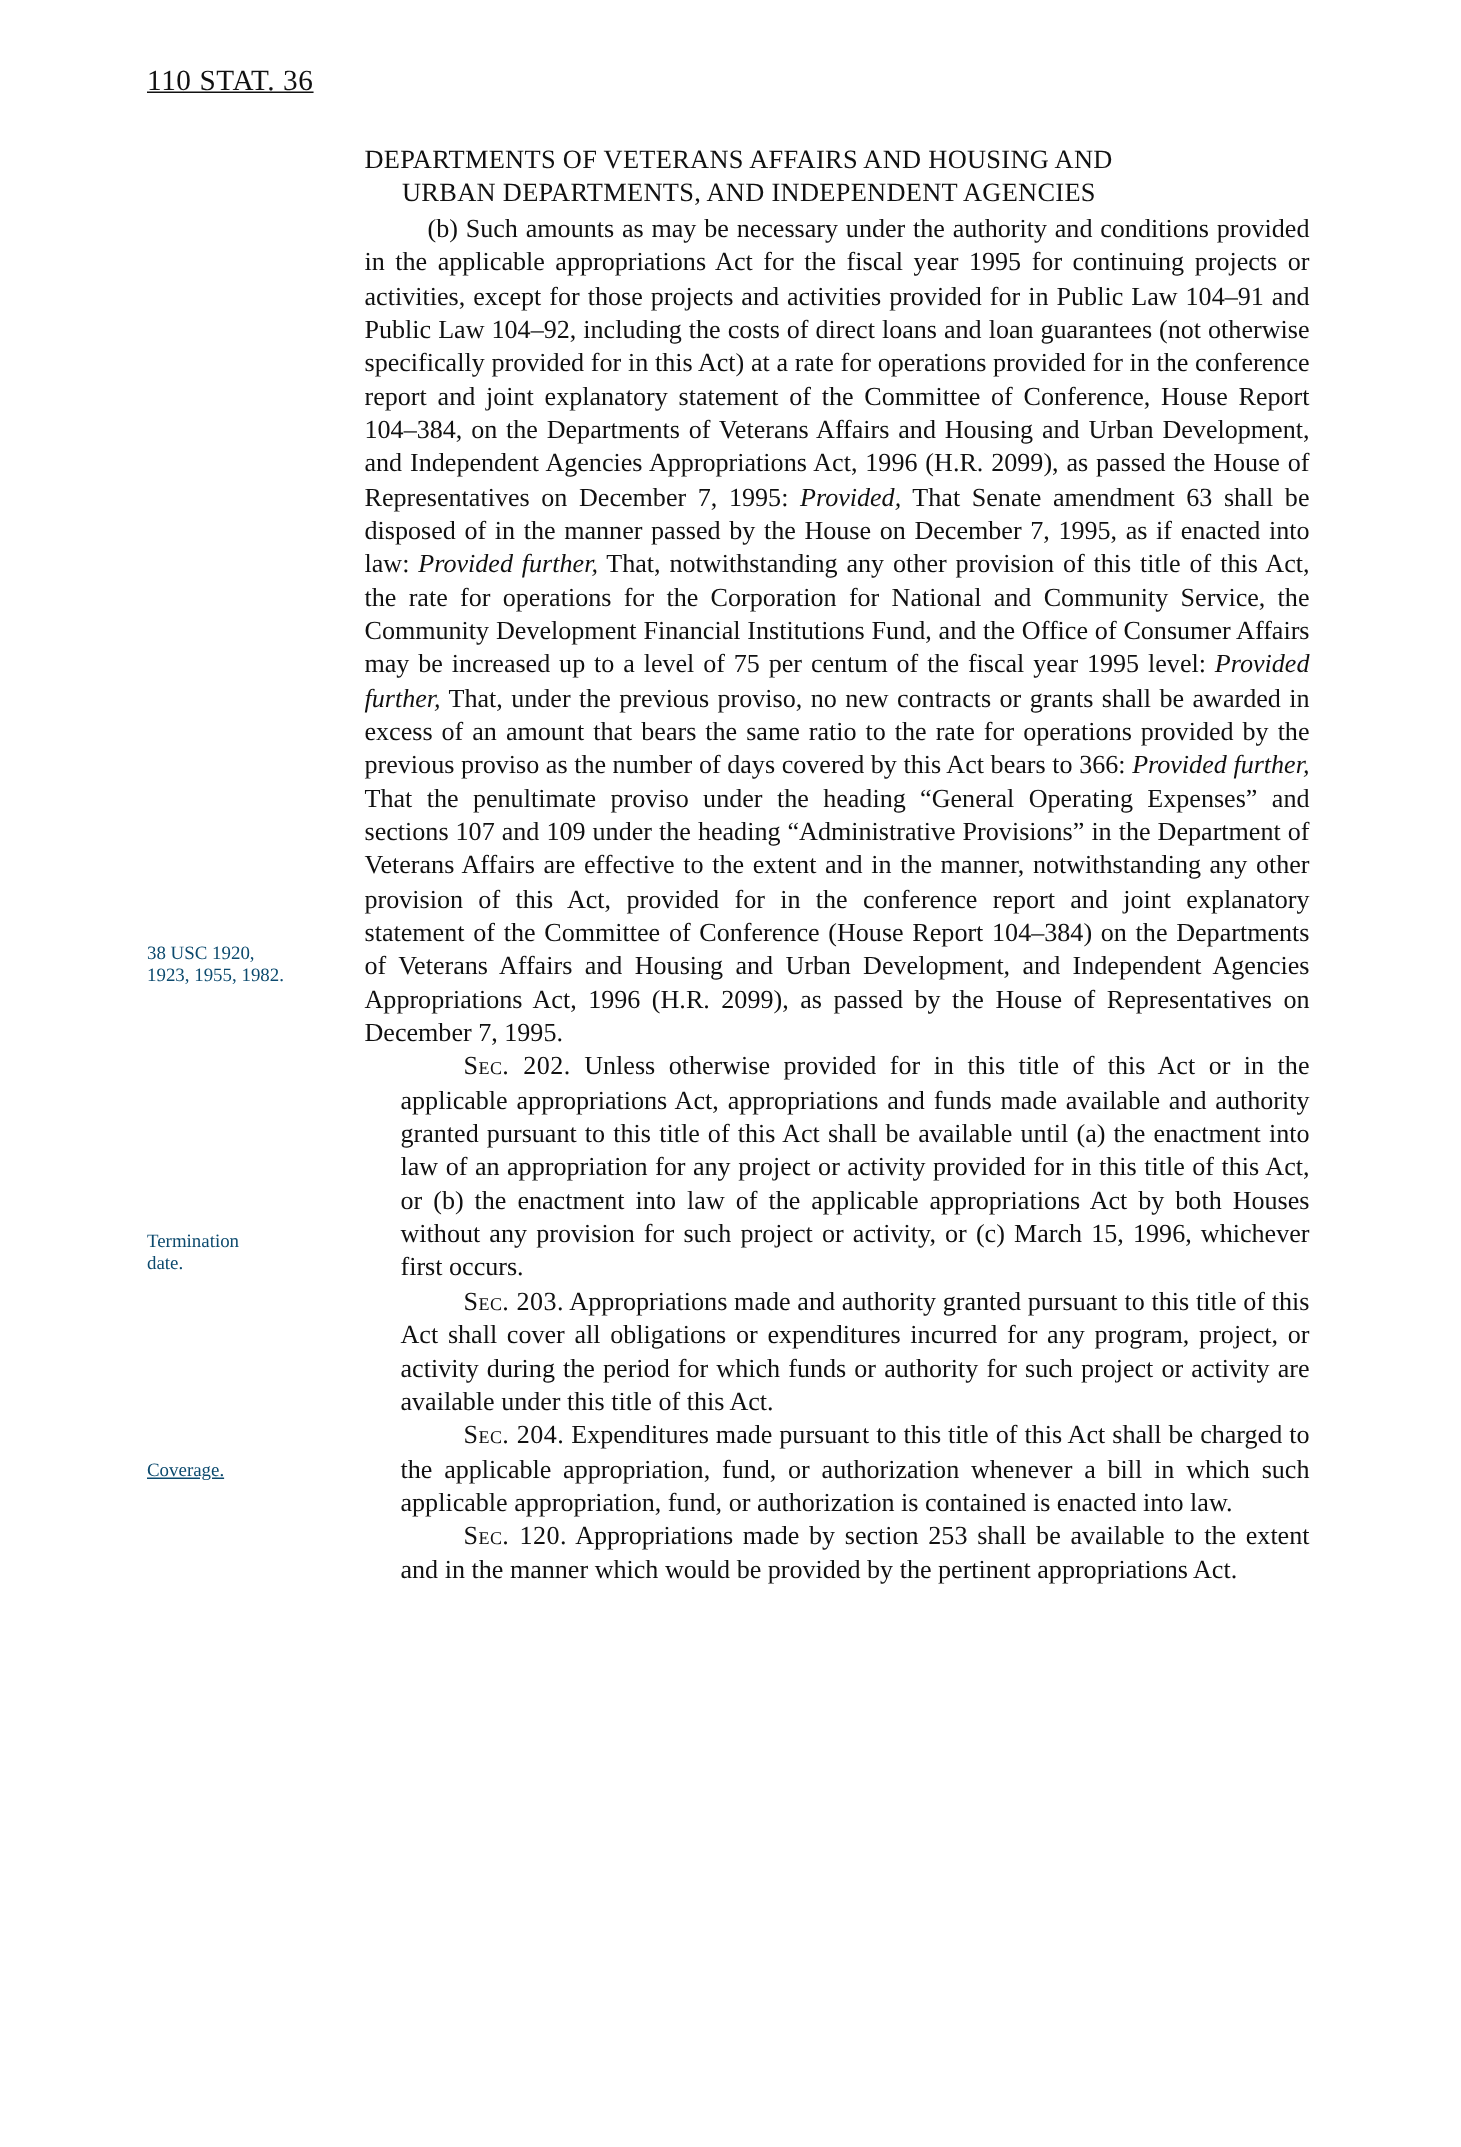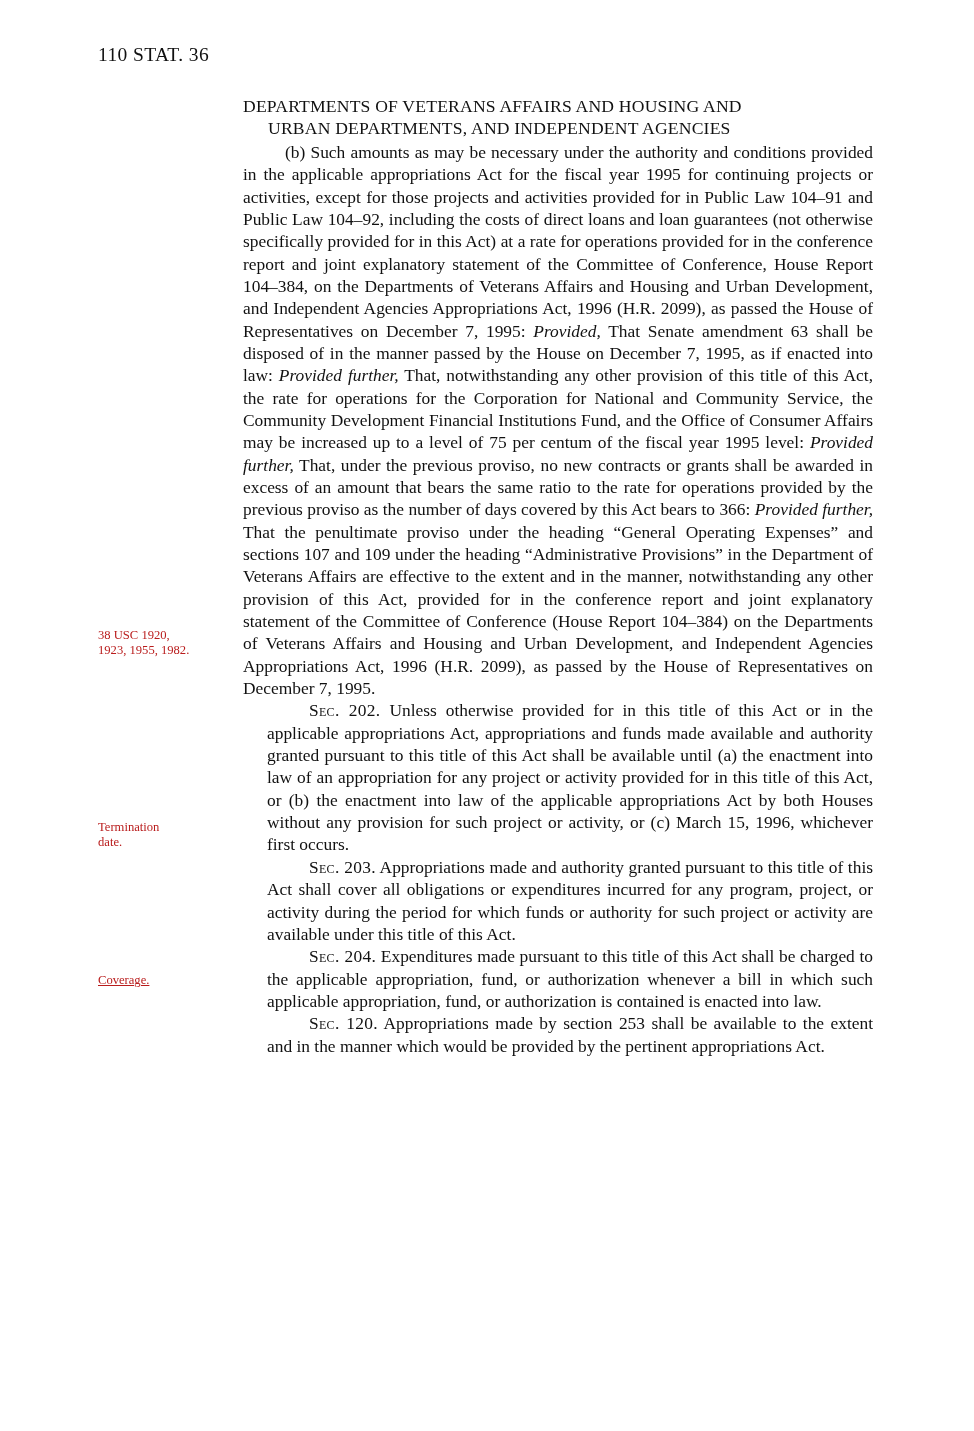--- a/index.html
+++ b/index.html
@@ -30,20 +30,21 @@
     width: 974px;
     height: 26px;
   }
   .runhead .stat {
     position: absolute;
     left: 98px;
     top: 0;
     font-size: 19.5px;
     letter-spacing: 0.4px;
     white-space: nowrap;
+    text-decoration: underline;
   }
   .runhead .law {
     position: absolute;
     left: 366px;
     top: 0;
     font-size: 19.5px;
     letter-spacing: 0.4px;
     white-space: nowrap;
   }
 
@@ -93,21 +94,21 @@
   }
 
   
   .marginal {
     position: absolute;
     left: 98px;
     width: 140px;
     font-family: "Liberation Serif", serif;
     font-size: 12.6px;
     line-height: 15px;
-    color: #b91c1c;
+    color: #0c4a6e;
   }
   #note-usc  { top: 628px; }
   #note-term { top: 820px; }
   #note-cov  { top: 973px; text-decoration: underline; }
 </style>
 </head>
 <body>
 
 <div class="page">
 

